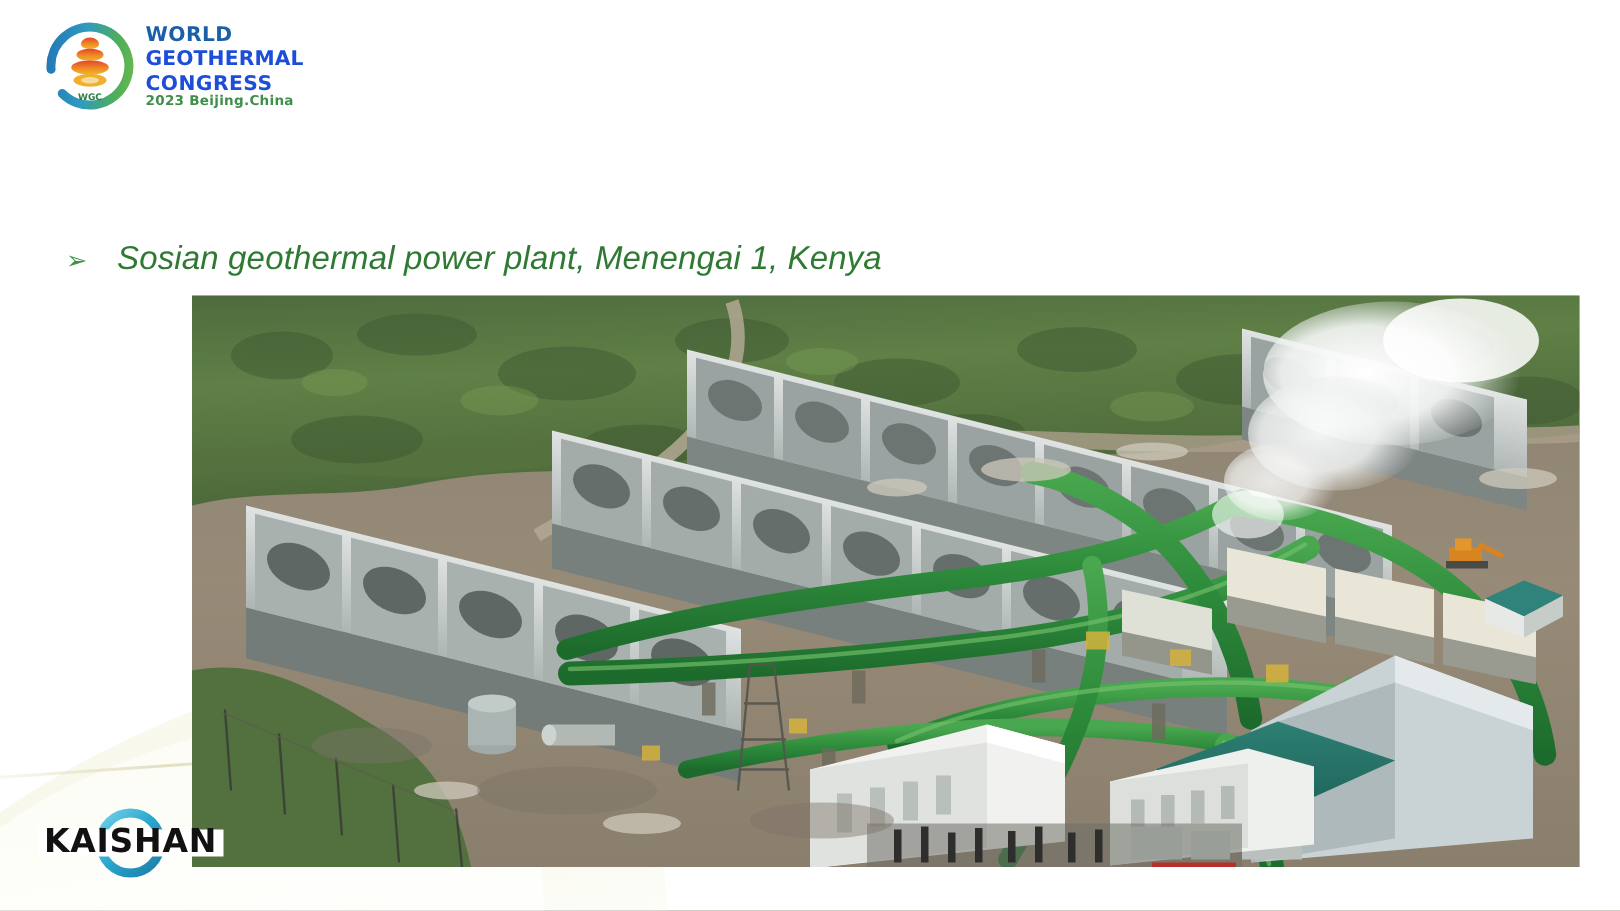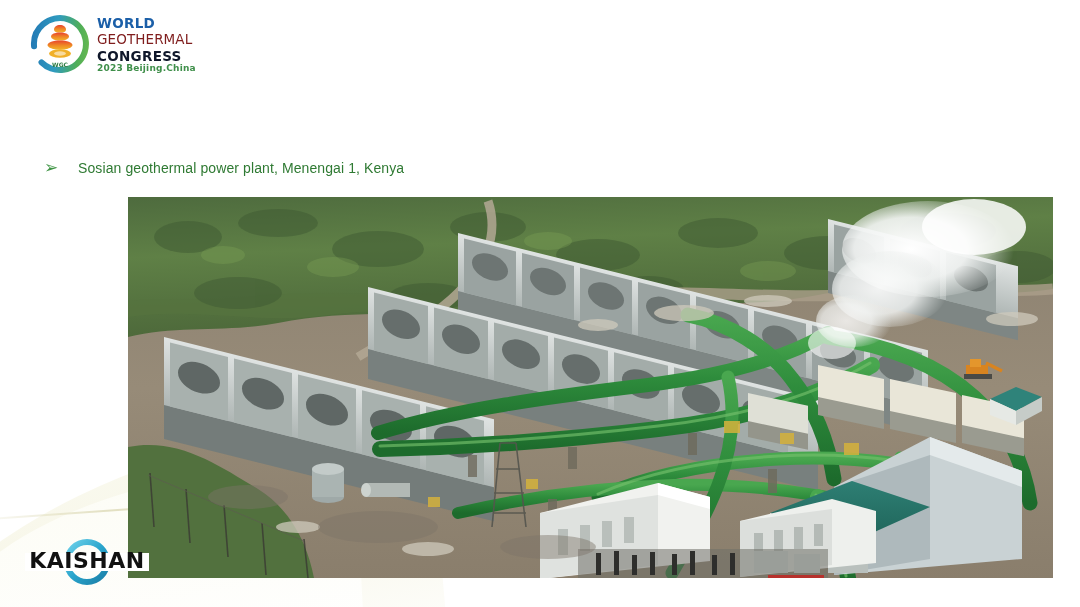--- a/index.html
+++ b/index.html
@@ -24,37 +24,37 @@
     transform:rotate(-4deg);}
 
   
   .header{position:absolute;left:0;top:0;width:1080px;height:100px;}
 
   .wgc-logo{position:absolute;left:30px;top:14px;display:flex;align-items:center;gap:7px;}
   .wgc-mark{position:relative;width:60px;height:60px;flex:0 0 60px;}
   .wgc-mark svg{display:block;width:60px;height:60px;}
   .wgc-words{display:flex;flex-direction:column;line-height:1;padding-top:2px;}
   .wgc-words .w1{font-size:13.5px;font-weight:bold;letter-spacing:.3px;color:#1b5fa8;font-family:"DejaVu Sans",sans-serif;}
-  .wgc-words .w2{font-size:13.5px;font-weight:normal;letter-spacing:.1px;color:#7f1d1d;margin-top:3px;font-family:"DejaVu Sans",sans-serif;}
-  .wgc-words .w3{font-size:13.5px;font-weight:bold;letter-spacing:.3px;color:#0f172a;margin-top:3px;font-family:"DejaVu Sans",sans-serif;}
+  .wgc-words .w2{font-size:13.5px;font-weight:bold;letter-spacing:.1px;color:#1d4ed8;margin-top:3px;font-family:"DejaVu Sans",sans-serif;}
+  .wgc-words .w3{font-size:13.5px;font-weight:bold;letter-spacing:.3px;color:#1d4ed8;margin-top:3px;font-family:"DejaVu Sans",sans-serif;}
   .wgc-words .w4{font-size:9px;font-weight:bold;letter-spacing:.2px;color:#3f8f4a;margin-top:1px;font-family:"DejaVu Sans",sans-serif;}
 
   .wgc2023{position:absolute;right:22px;top:14px;
     font-size:47px;font-weight:bold;letter-spacing:-1px;
     background:linear-gradient(100deg,#0f6b3a 0%,#1d7d3f 35%,#3f9e4a 70%,#5bb255 100%);
     -webkit-background-clip:text;background-clip:text;color:transparent;
     font-family:"Liberation Sans",sans-serif;}
 
   
   .title{position:absolute;left:44px;top:118px;
     font-size:18.5px;font-weight:bold;color:#13682f;letter-spacing:-.05px;
     white-space:nowrap;}
   .bullet-row{position:absolute;left:44px;top:159px;display:flex;align-items:baseline;gap:0;}
   .bullet-mark{width:34px;color:#3f9444;font-size:17px;line-height:1;}
-  .bullet-text{font-size:14px;color:#2f7a33;letter-spacing:.1px;}
+  .bullet-text{font-size:22px;color:#2f7a33;letter-spacing:.1px;font-style:italic;}
 
   
   .photo{position:absolute;left:128px;top:197px;width:925px;height:381px;
     overflow:hidden;background:#6f7a63;}
   .photo svg{display:block;width:925px;height:381px;}
 
   
   .kaishan{position:absolute;left:17px;top:536px;width:140px;}
   .k-mark{position:relative;width:140px;height:52px;}
   .k-mark svg{display:block;width:140px;height:52px;}

